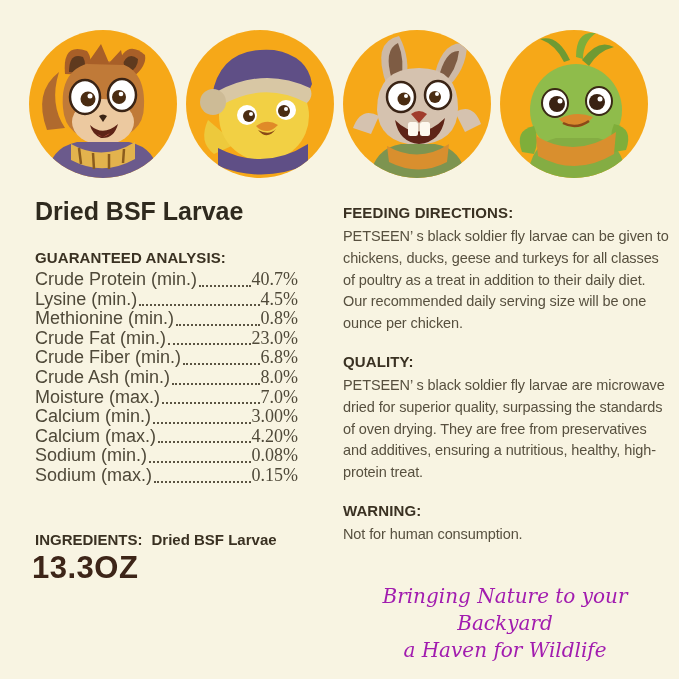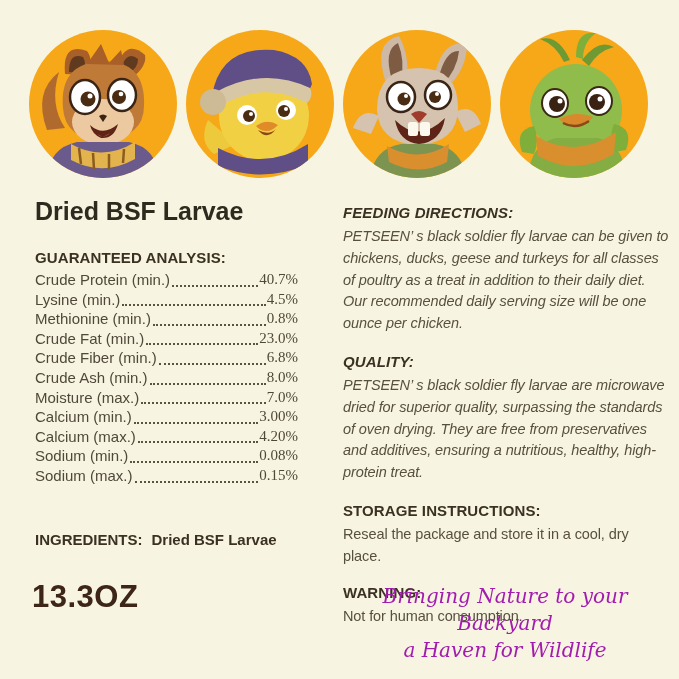--- a/index.html
+++ b/index.html
@@ -33,56 +33,56 @@
   .title{
     font-size:25px;font-weight:bold;color:#2f2a1e;
     margin:0 0 25px 0;line-height:26px;letter-spacing:0;
   }
   .ga-heading{
     font-size:15px;font-weight:bold;color:var(--ink);
     margin:0 0 3px 0;line-height:18px;letter-spacing:0.1px;
   }
   .ga-row{
     display:flex;align-items:flex-end;
-    font-size:15px;line-height:19.6px;color:#4f4939;
+    font-size:18px;line-height:19.6px;color:#4f4939;
   }
   .ga-label{white-space:nowrap;}
   .ga-dots{
     flex:1;min-width:8px;
     border-bottom:2px dotted #5a5342;
     margin:0 1px 3px 2px;
   }
   .ga-value{white-space:nowrap;font-family:Liberation Serif, serif;}
 
   .ingredients{
     position:absolute;left:35px;top:531px;
     font-size:15px;font-weight:bold;color:var(--ink);
   }
   .ingredients .val{margin-left:9px;}
 
-  .netwt{position:absolute;left:32px;top:582px;color:var(--brown);text-align:center;}
+  .netwt{position:absolute;left:32px;top:553px;color:var(--brown);text-align:center;}
   .netwt .oz{
     font-size:31px;font-weight:bold;line-height:30px;letter-spacing:0.5px;
   }
   .netwt .wt{
     font-size:25px;font-weight:bold;line-height:26px;letter-spacing:0.5px;
   }
 
   
   .right-col{position:absolute;left:343px;top:203px;width:326px;}
   .section{margin-bottom:15px;}
   .sec-heading{
     font-size:15px;font-weight:bold;color:var(--ink);
     margin:0 0 4px 0;line-height:19px;letter-spacing:0.1px;
   }
   .sec-body{
     font-size:14.5px;line-height:21.8px;color:#57503f;
     margin:0;letter-spacing:-0.1px;
   }
-  .section.gap-lg{margin-bottom:17px;font-style:italic;}
+  .section.gap-lg{margin-bottom:17px;}
 
   .tagline{
     position:absolute;left:338px;top:583px;width:334px;
     text-align:center;
     font-family:"DejaVu Serif", serif;font-style:italic;
     font-size:20px;line-height:27px;color:#a21caf;
   }
 </style>
 </head>
 <body>
@@ -256,24 +256,20 @@
   <div class="right-col">
     <div class="section gap-lg">
       <div class="sec-heading">FEEDING DIRECTIONS:</div>
       <p class="sec-body">PETSEEN’ s black soldier fly larvae can be given to chickens, ducks, geese and turkeys for all classes of poultry as a treat in addition to their daily diet. Our recommended daily serving size will be one ounce per chicken.</p>
     </div>
     <div class="section gap-lg">
       <div class="sec-heading">QUALITY:</div>
       <p class="sec-body">PETSEEN’ s black soldier fly larvae are microwave dried for superior quality, surpassing the standards of oven drying. They are free from preservatives and additives, ensuring a nutritious, healthy, high-protein treat.</p>
     </div>
     <div class="section">
-      <div class="sec-heading">STORAGE INSTRUCTIONS:</div>
-      <p class="sec-body">Reseal the package and store it in a cool, dry place.</p>
-    </div>
-    <div class="section">
       <div class="sec-heading">WARNING:</div>
       <p class="sec-body">Not for human consumption.</p>
     </div>
   </div>
 
   <div class="tagline">
     <div>Bringing Nature to your Backyard</div>
     <div>a Haven for Wildlife</div>
   </div>
 

